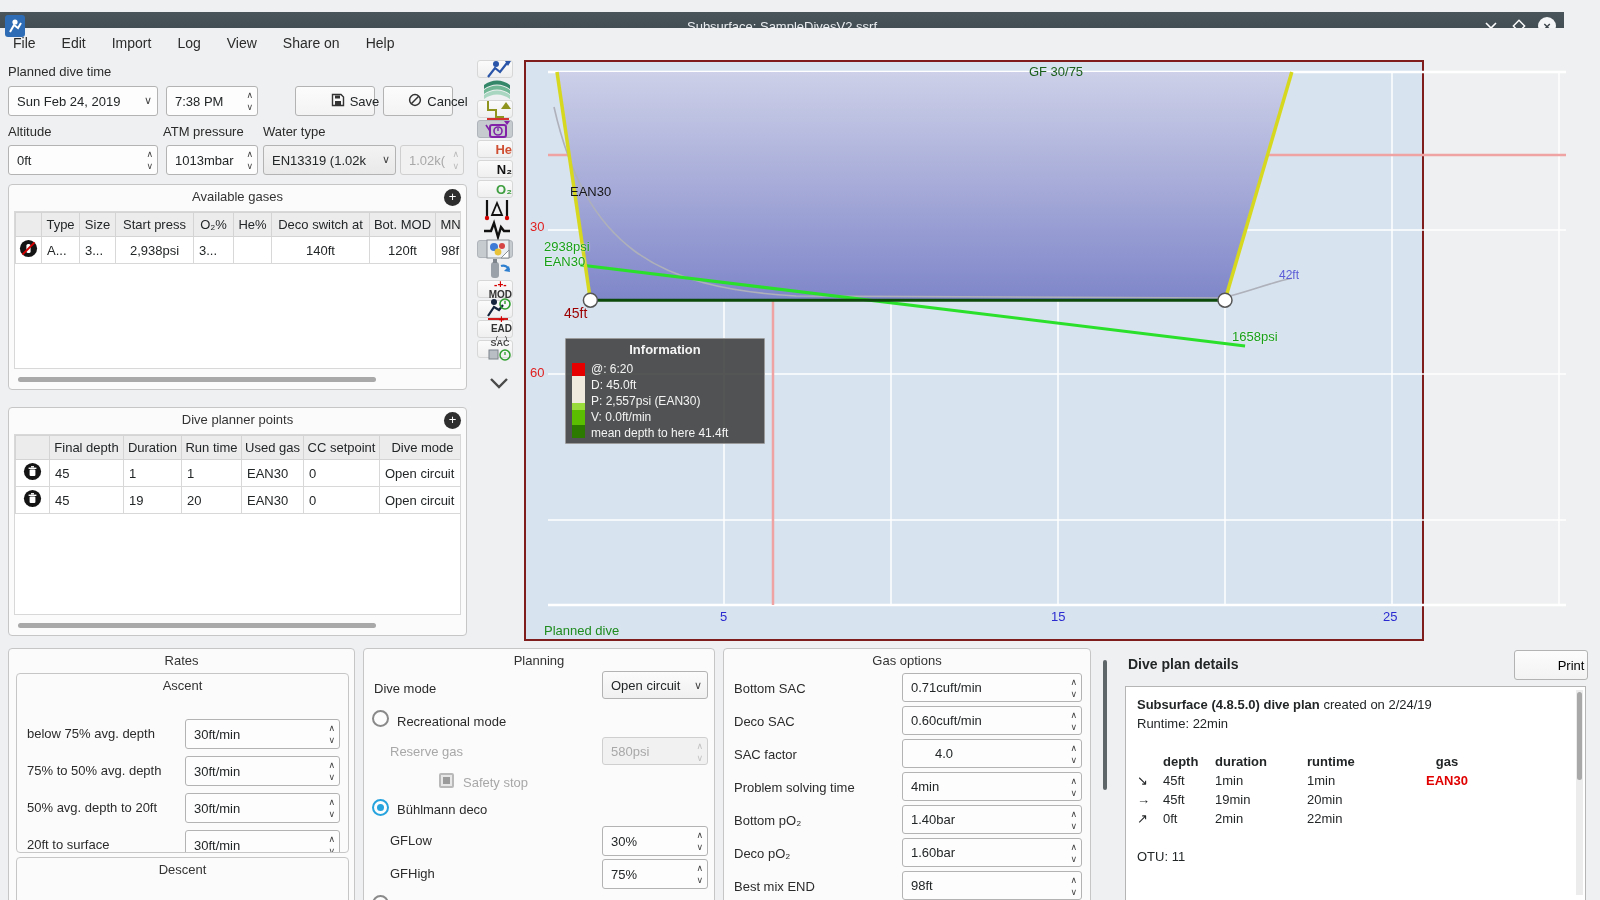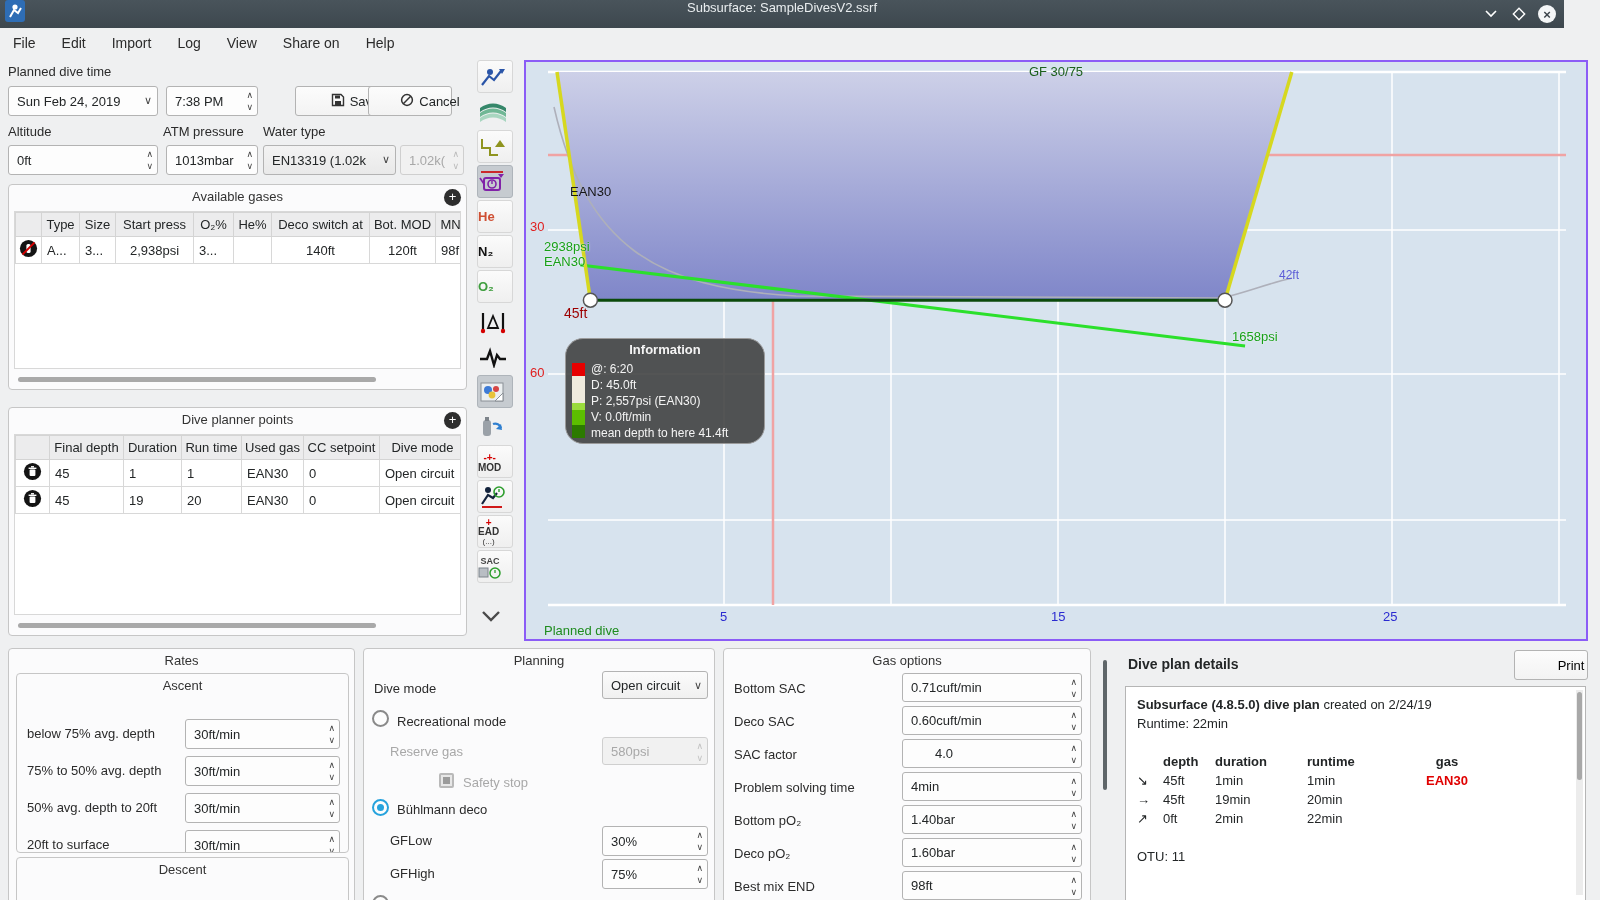--- a/index.html
+++ b/index.html
@@ -1,22 +1,22 @@
 <!DOCTYPE html>
 <html><head>
 <meta charset="utf-8">
 <style>
   * { margin:0; padding:0; box-sizing:border-box; }
   html,body { width:1600px; height:900px; overflow:hidden; background:#eff0f1;
     font-family:"Liberation Sans", sans-serif; color:#232627; }
   .abs { position:absolute; }
 
   
-  .titlebar { position:absolute; left:0; top:0; width:1564px; height:28px;
-    background:linear-gradient(#49545b,#3d474e); display:flex; }
+  .titlebar { position:absolute; left:0; top:12px; width:1564px; height:28px;
+    background:linear-gradient(#49545b,#3d474e); display:flex; align-items:center; }
   .titlebar .apptitle { position:absolute; left:0; right:0; text-align:center;
     color:#e9edef; font-size:13px; }
   .appicon { width:20px; height:22px; margin-left:5px; background:#2e6db5; border-radius:3px;
     position:relative; z-index:2; }
   .winbtns { position:absolute; right:8px; top:0; height:28px; display:flex; gap:10px; align-items:center; }
   .winbtn { width:18px; height:18px; display:flex; align-items:center; justify-content:center; color:#fff; }
   .closebtn { background:#f4f6f7; border-radius:50%; color:#3b444a; font-size:13px; font-weight:bold; }
   .menubar { position:absolute; left:0; top:28px; width:1600px; height:30px; display:flex;
     align-items:center; background:#eff0f1; }
   .menuitem { padding:5px 13px; font-size:14px; color:#2b2b2b; }
@@ -48,33 +48,33 @@
   .radio.on { border-color:#27a3dd; position:relative; }
   .radio.on::after { content:""; position:absolute; left:3px; top:3px; width:7px; height:7px;
     border-radius:50%; background:#27a3dd; }
   .check { width:15px; height:15px; border:2px solid #b9b9b9; border-radius:2px; background:#e7e7e7;
     display:inline-block; position:relative; flex:none; }
   .check::after { content:""; position:absolute; left:2px; top:2px; right:2px; bottom:2px; background:#9b9b9b; }
 
   
   .toolbar { position:absolute; left:471px; top:60px; width:48px; display:flex; flex-direction:column;
     align-items:center; gap:2px; }
-  .tool { width:36px; height:33px; display:flex; align-items:center; justify-content:flex-start;
+  .tool { width:36px; height:18px; display:flex; align-items:center; justify-content:flex-end;
     border-radius:3px; background:linear-gradient(#fbfbfb,#efefef); border:1px solid #d7d7d7;
     font-size:13px; }
   .tool.flat { background:transparent; border-color:transparent; }
   .tool.sel { background:#c6cbd0; border-color:#aeb4ba; }
   .he { color:#cf4f33; font-weight:bold; } .n2 { color:#111; font-weight:bold; } .o2 { color:#3f9e3f; font-weight:bold; }
 
   
-  .chart { position:absolute; left:524px; top:60px; width:1064px; height:581px;
-    background:#d7e3ee; border:2px solid #8b5cf6; }
+  .chart { position:absolute; left:524px; top:60px; width:900px; height:581px;
+    background:#d7e3ee; border:2px solid #7f1d1d; }
   .clabel { position:absolute; font-size:13px; white-space:nowrap; }
   .tooltip { position:absolute; left:39px; top:276px; width:200px; height:106px;
-    background:rgba(62,62,62,.88); border:1px solid #9a9a9a; border-radius:18px; color:#f4f4f4; }
+    background:rgba(62,62,62,.88); border:1px solid #9a9a9a; border-radius:1px; color:#f4f4f4; }
   .tooltip .tt-title { text-align:center; font-weight:bold; font-size:13px; padding-top:3px; }
   .tt-bar { position:absolute; left:6px; top:24px; width:13px; }
   .tt-lines { position:absolute; left:25px; top:22px; font-size:12px; line-height:16px; }
 
   
   .prow { position:relative; height:33px; }
   .prow .lbl { position:absolute; left:10px; top:8px; }
   .dtl-box { position:absolute; left:13px; top:38px; right:10px; height:215px; background:#fff;
     border:1px solid #b5b5b5; font-size:13px; line-height:19px; padding:8px 20px 0 11px; }
   .dtl-grid { display:grid; grid-template-columns:26px 52px 92px 100px 80px; }
@@ -131,21 +131,21 @@
     </span>
 </div>
 <div class="btn" style="left:295px; top:86px; width:80px;">
   <span><svg width="14" height="14">
         <path d="M1.5,1.5 h8.5 l2.5,2.5 v8.5 h-11 z" fill="none" stroke="#333" stroke-width="1.4"></path>
         <rect x="4" y="8" width="6" height="4.5" fill="#333"></rect>
         <rect x="4" y="2.5" width="5" height="3" fill="#333"></rect>
       </svg></span>
   <span>Save</span>
 </div>
-<div class="btn" style="left:368px; top:86px; width:84px;">
+<div class="btn" style="left:383px; top:86px; width:70px;">
   <span><svg width="14" height="14">
         <circle cx="7" cy="7" r="5.4" fill="none" stroke="#333" stroke-width="1.5"></circle>
         <line x1="3.3" y1="10.7" x2="10.7" y2="3.3" stroke="#333" stroke-width="1.5"></line>
       </svg></span>
   <span>Cancel</span>
 </div>
 
 <div class="abs lbl" style="left:8px; top:124px;">Altitude</div>
 <div class="abs lbl" style="left:163px; top:124px;">ATM pressure</div>
 <div class="abs lbl" style="left:263px; top:124px;">Water type</div>

